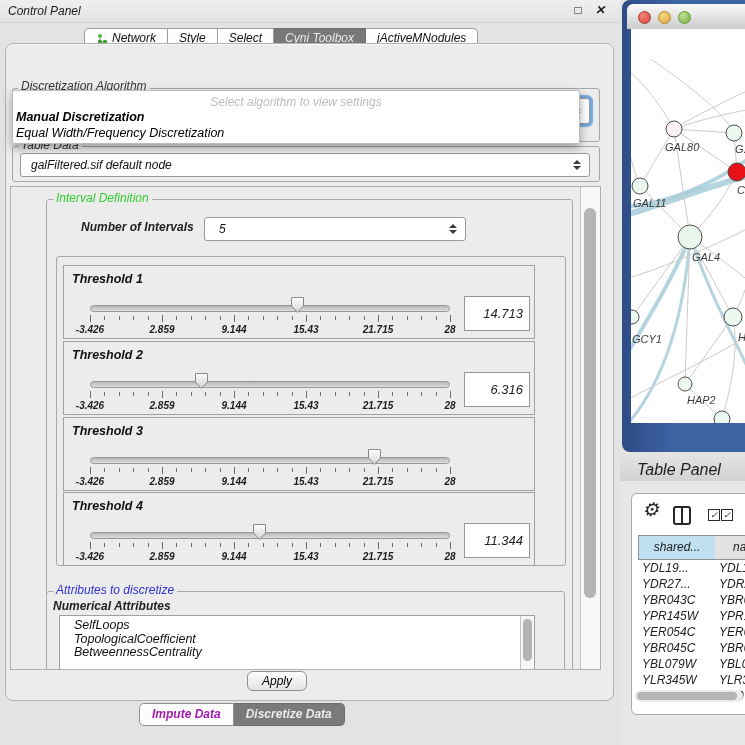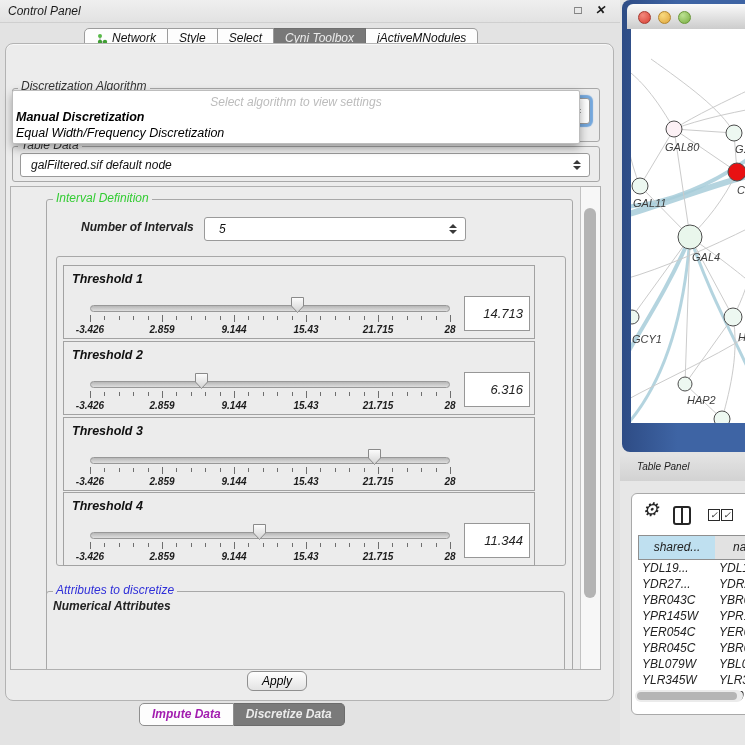--- a/index.html
+++ b/index.html
@@ -62,21 +62,21 @@
   .btab.sel{background:#7a7a7a;color:#ececec;border-color:#6c6c6c;}
   
   .netwin{left:622px;top:0;width:123px;height:452px;background:linear-gradient(to right,#2e4c85,#3e64a4 45%);
           border-radius:8px 0 0 8px;}
   .nettitle{left:627px;top:4px;width:118px;height:25px;background:linear-gradient(#fafafa,#cccccc);
             border-radius:6px 0 0 0;}
   .light{position:absolute;top:7px;width:11px;height:11px;border-radius:50%;}
   .canvas{left:631px;top:29px;width:114px;height:394px;background:#fff;overflow:hidden;}
   .tpbar{left:620px;top:455px;width:125px;height:26px;background:linear-gradient(#e3e3e3,#d2d2d2);
          border-bottom:1px solid #bdbdbd;}
-  .tpbar span{position:absolute;left:17px;top:6px;font-size:10px;color:#1d1d1d;}
+  .tpbar span{position:absolute;left:17px;top:6px;font-size:16px;color:#1d1d1d;}
   .tpbg{left:620px;top:481px;width:125px;height:264px;background:#e7e7e7;}
   .tablebox{left:631px;top:493px;width:130px;height:220px;background:#fff;border:1px solid #a9a9a9;border-radius:6px;}
   .gear{position:absolute;left:10px;top:4px;font-size:19px;color:#262626;}
   .spliticon{position:absolute;left:41px;top:12px;width:14px;height:15px;border:2px solid #262626;border-radius:3px;}
   .spliticon:after{content:"";position:absolute;left:50%;top:0;bottom:0;width:2px;background:#262626;transform:translateX(-50%);}
   .chk{position:absolute;top:15px;width:10px;height:10px;border:1.5px solid #2a2a2a;font-size:9px;line-height:10px;
        text-align:center;color:#2a2a2a;}
   .thead{position:absolute;top:41px;height:23px;font-size:12px;border-top:1px solid #8f8f8f;border-bottom:1px solid #8f8f8f;}
   .thead.c1{left:6px;width:76px;background:#bfe0f0;text-align:center;line-height:23px;border-left:1px solid #8f8f8f;border-right:1px solid #0ea5e9;}
   .thead.c2{left:83px;width:60px;background:#e2e2e2;line-height:23px;padding-left:18px;}
@@ -368,20 +368,28 @@
             <span class="ticklabel" style="left: 100%;">28</span>
           </div>
         </div>
         <div class="valbox">11.344</div>
       </div>
     </div>
 
   <div class="groupbox" style="left:35px;top:404px;width:517px;height:90px;"></div>
   <span class="grouptitle" style="left:42px;top:397px;color:#2f2fd8;">Attributes to discretize</span>
   <span class="abs" style="left:42px;top:412px;font-weight:bold;">Numerical Attributes</span>
+  <div class="listbox" id="attrlist" style="left:48px;top:428px;width:474px;height:52px;padding-top:3px;">
+    <div class="vsb-track" style="width:13px;">
+        <span class="vsb-thumb" style="left:2px;width:9px;top:3px;height:42px;"></span>
+      </div>
+  <div class="listitem">SelfLoops</div>
+      <div class="listitem">TopologicalCoefficient</div>
+      <div class="listitem">BetweennessCentrality</div>
+    </div>
 
   <div class="vsb-track">
     <span class="vsb-thumb" style="top:21px;height:390px;"></span>
   </div>
 </div>
 
 <button class="abs btn" style="left:247px;top:671px;width:60px;height:20px;">Apply</button>
 
 <div class="abs btabrow" id="bottabs">
     <div class="btab">Impute Data</div>

